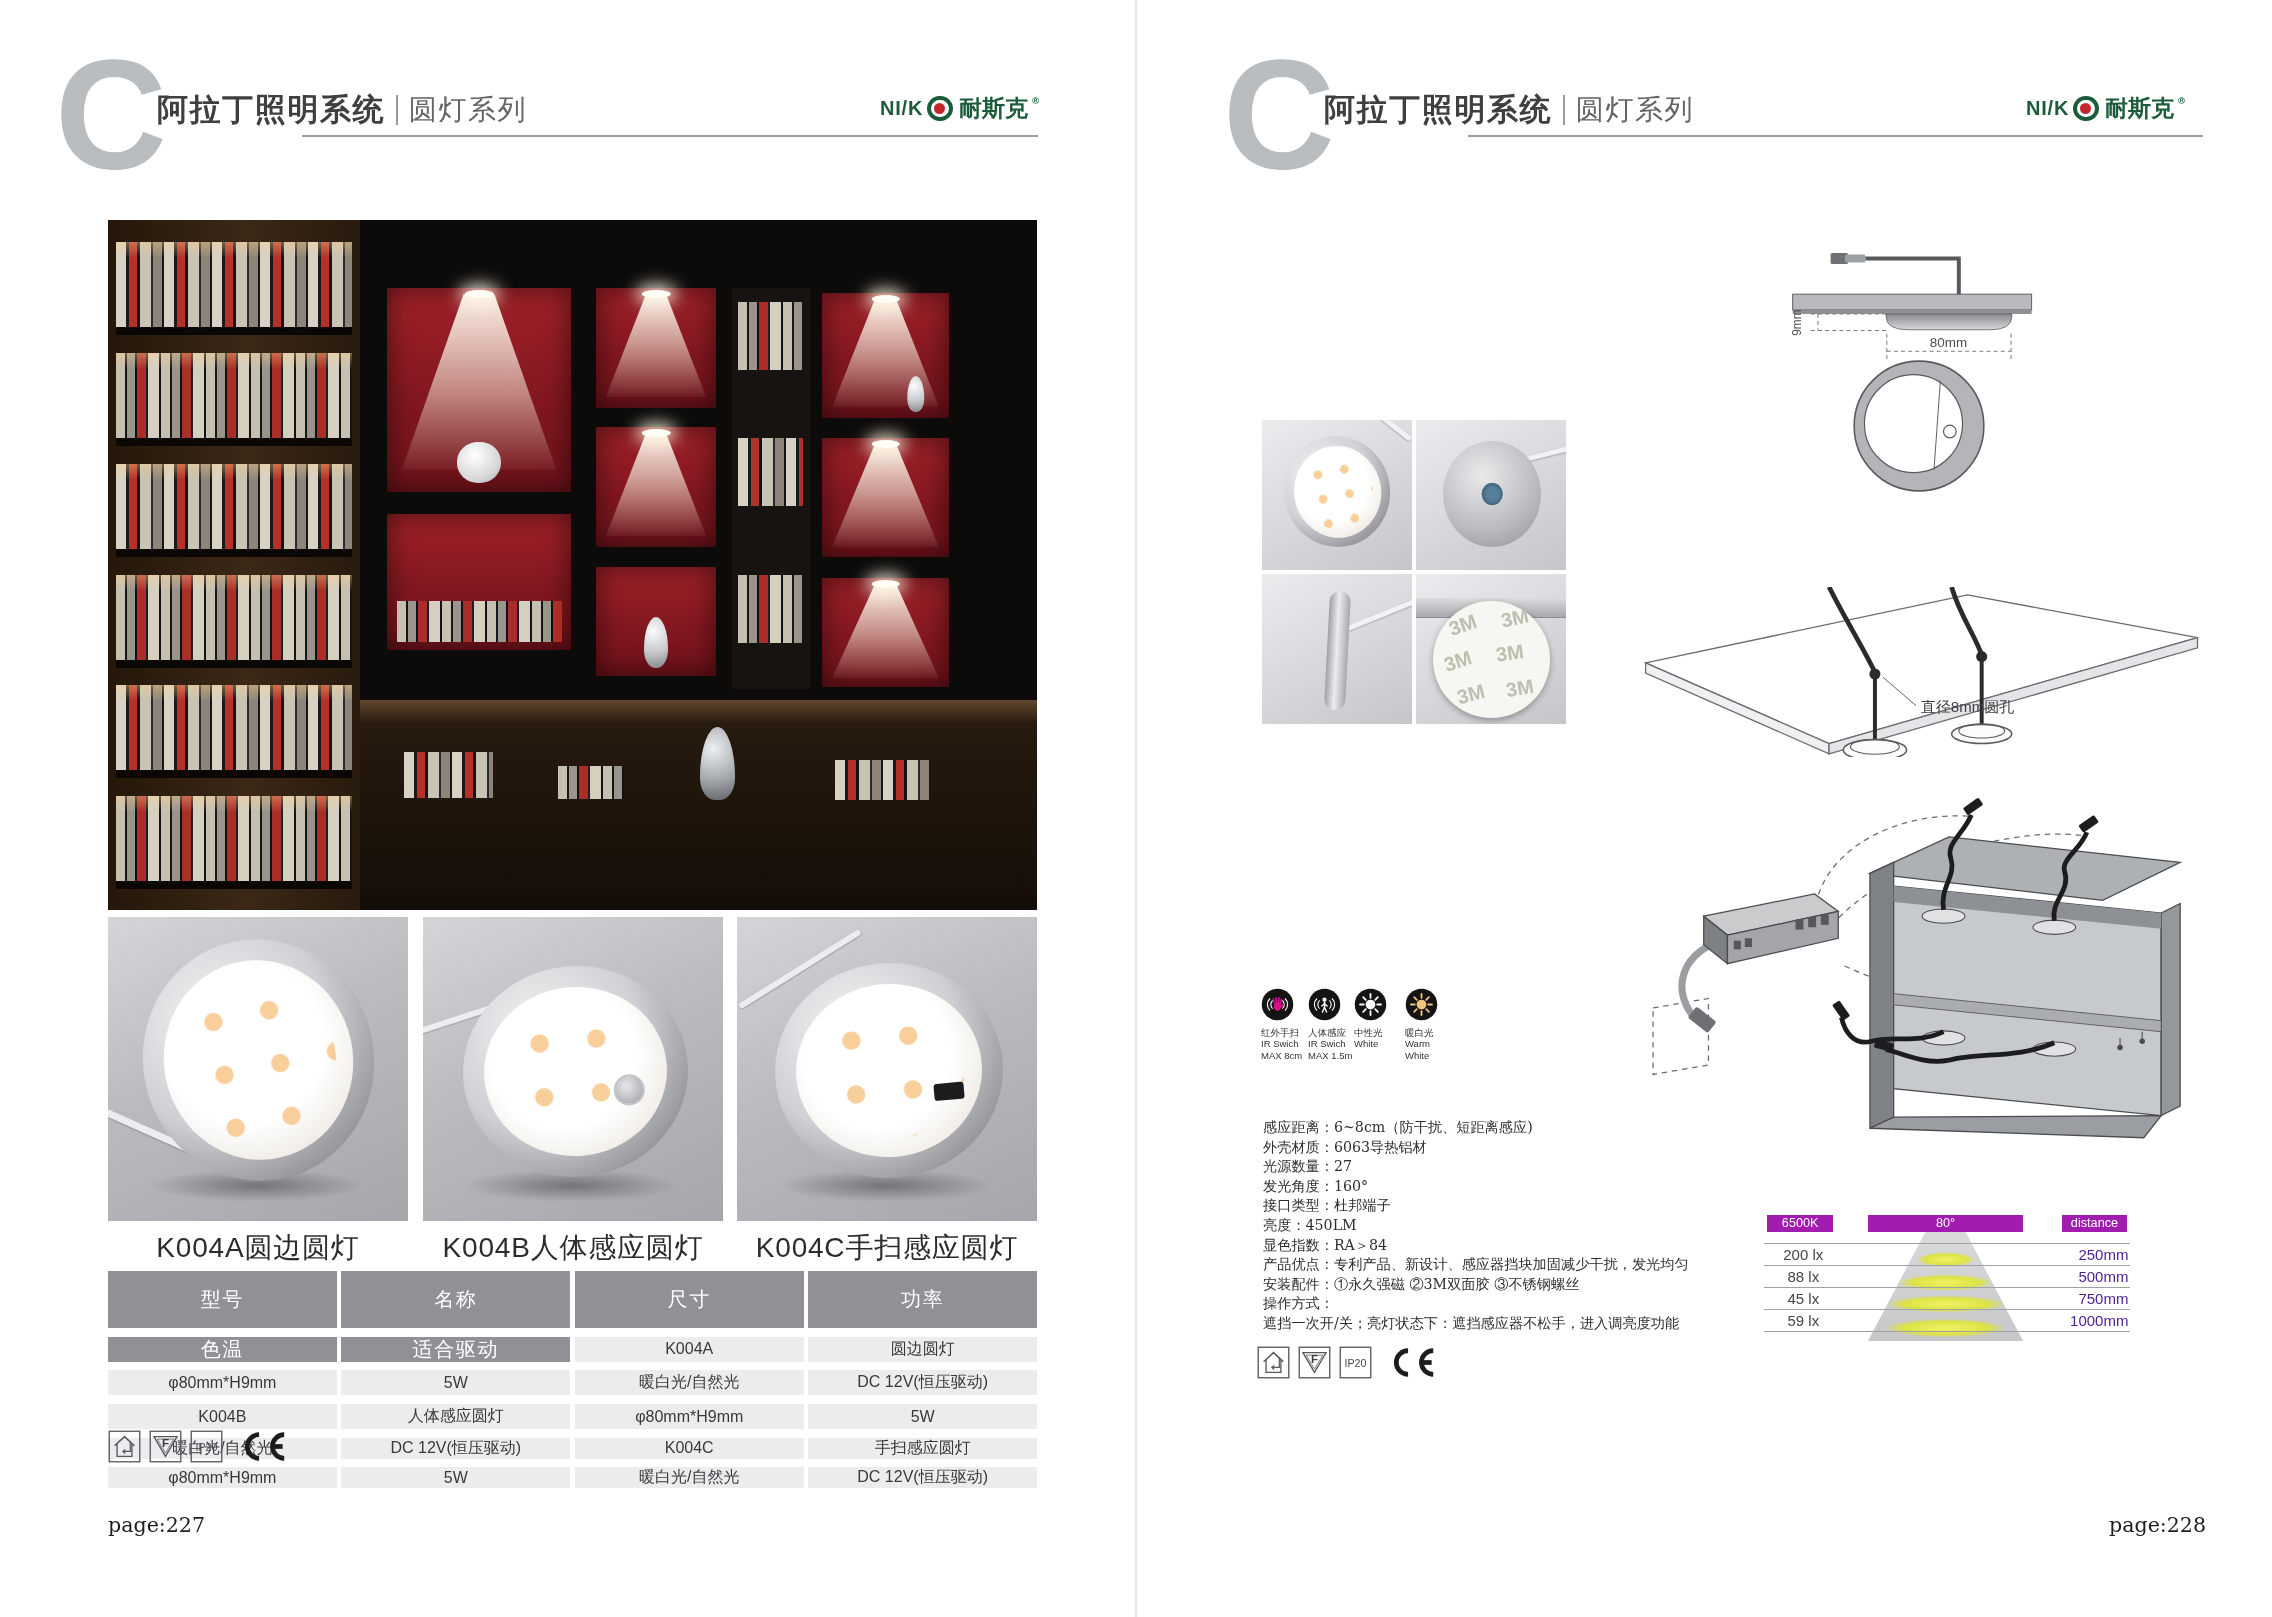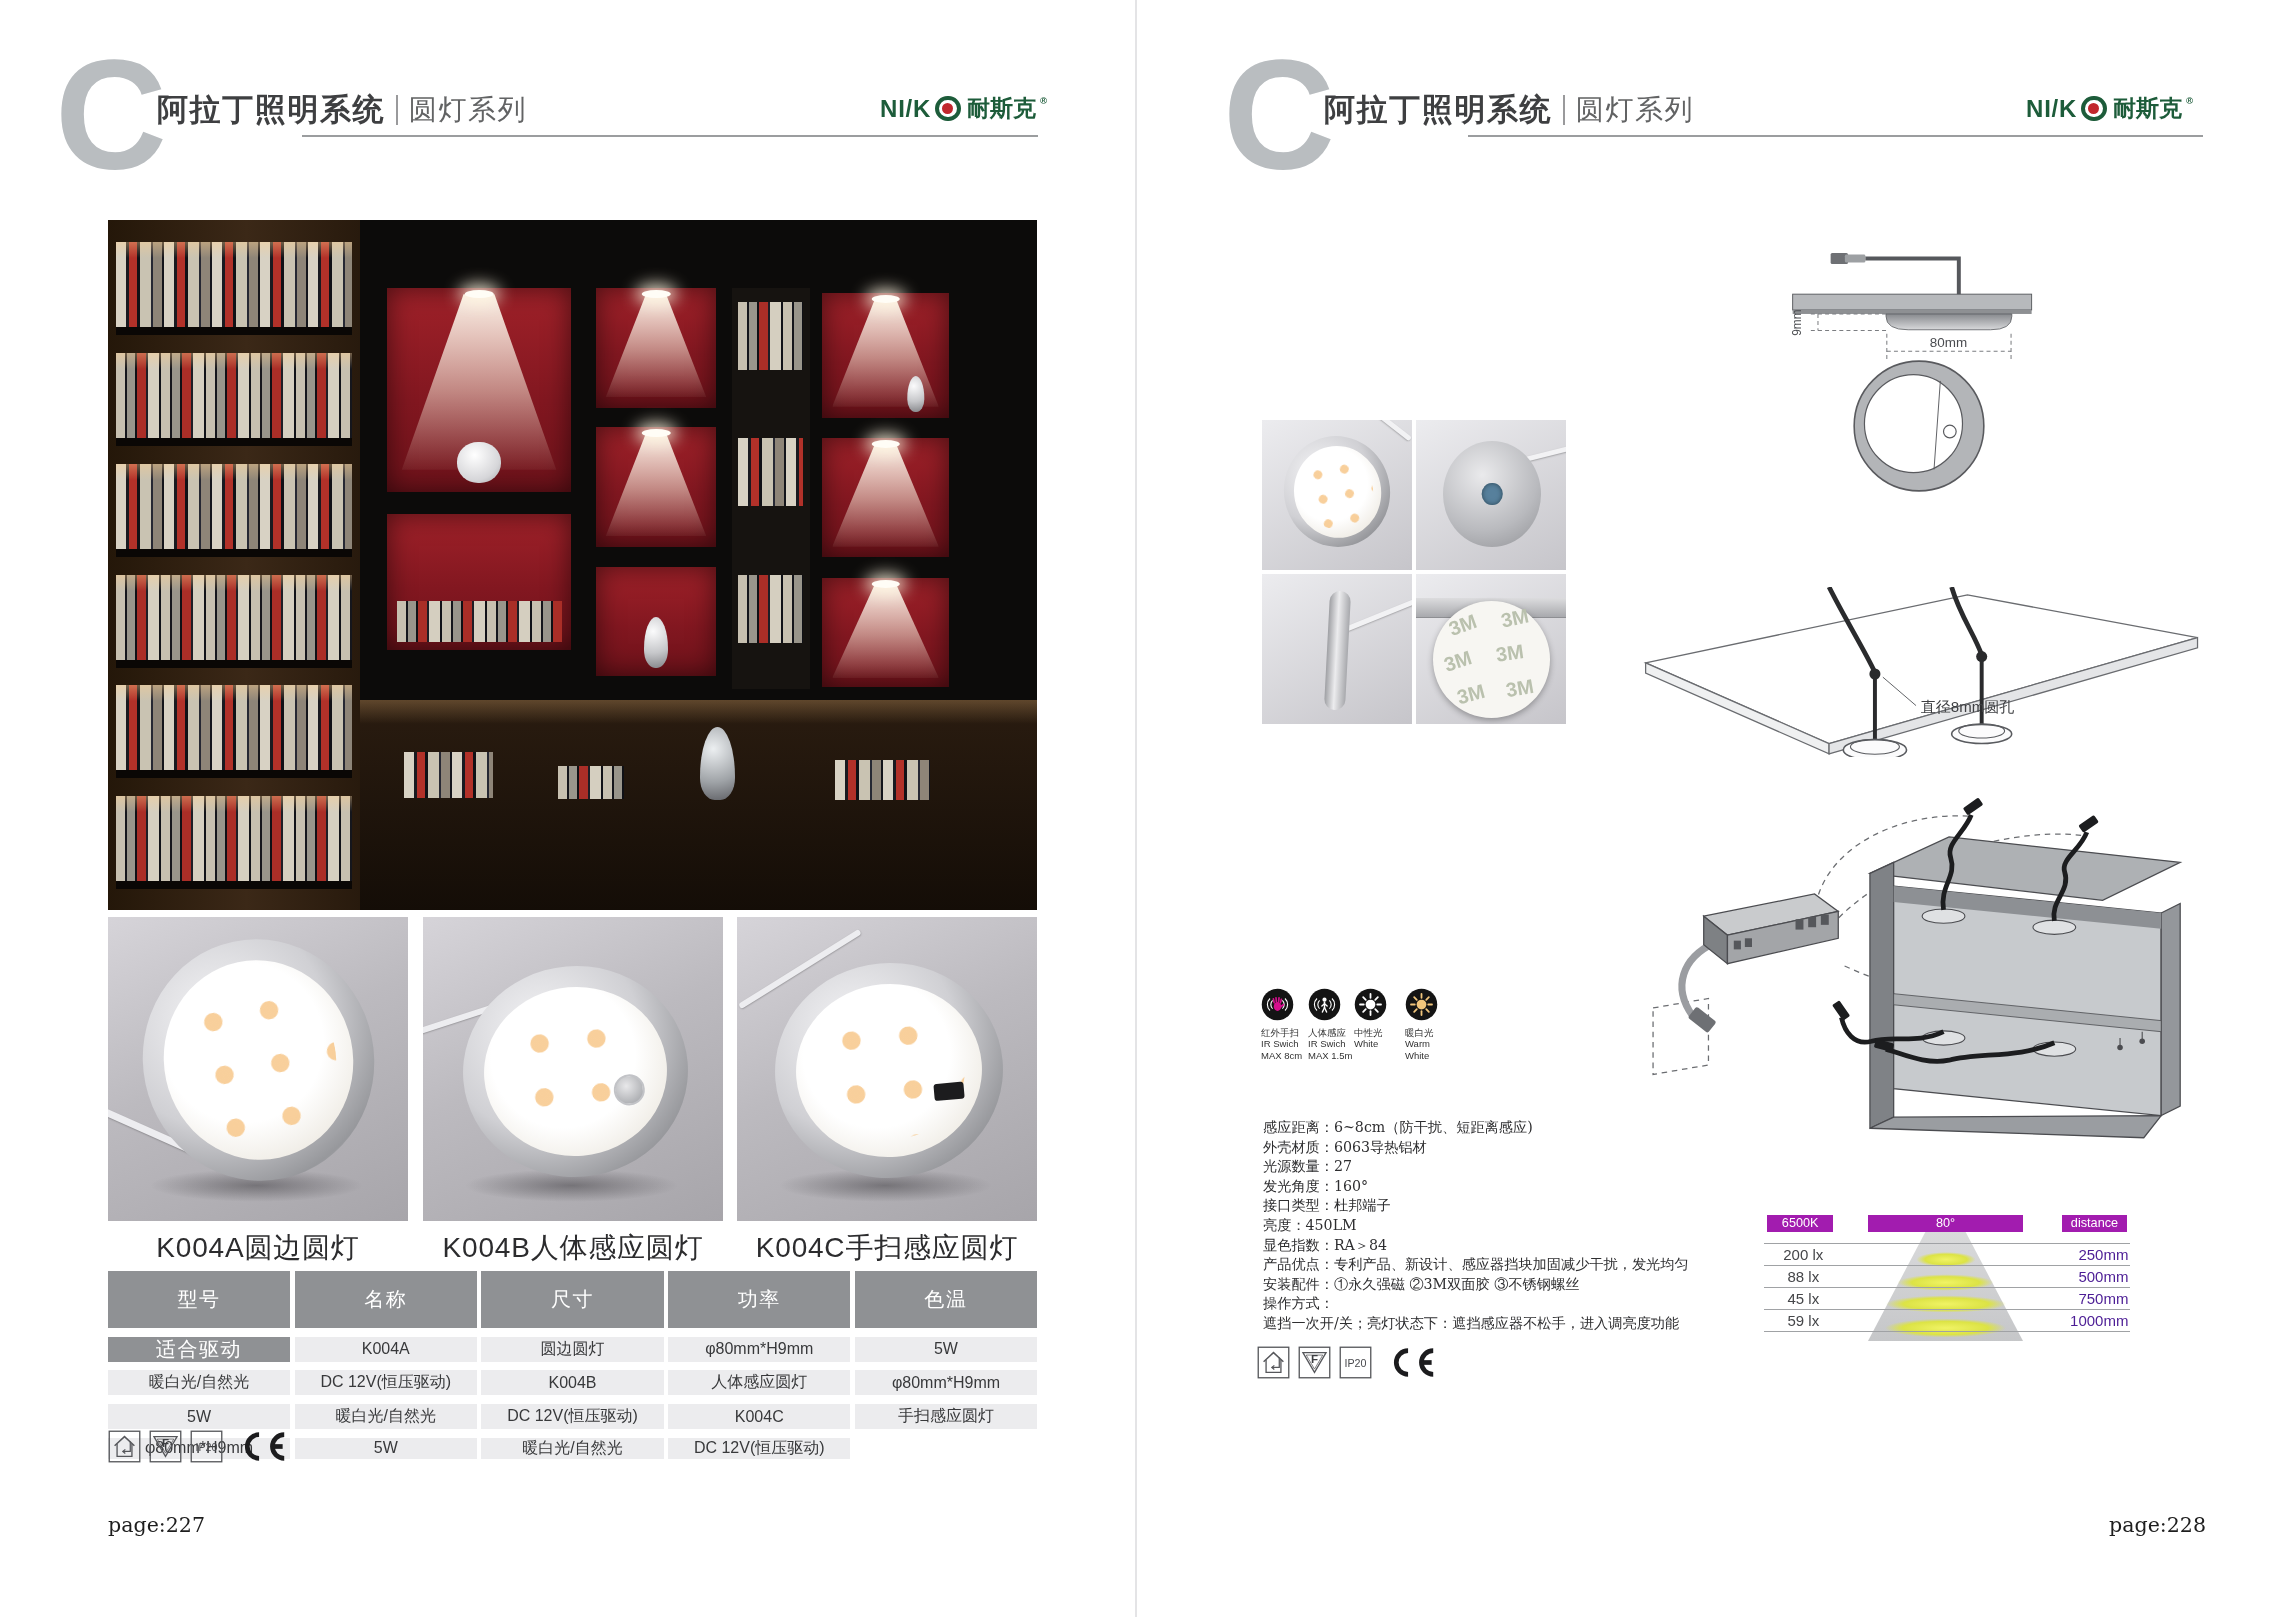--- a/index.html
+++ b/index.html
@@ -8,21 +8,21 @@
   .abs{position:absolute}
 
   
   .c-logo{font-size:155px;line-height:0.78;font-weight:bold;color:#b9bdc0;font-family:"Liberation Sans",sans-serif}
   .hdr{display:flex;align-items:center;white-space:nowrap}
   .hdr-main{font-size:31px;font-weight:bold;color:#3e3f41;letter-spacing:1.6px}
   .hdr-div{width:1.6px;height:30px;background:#9a9a9c;margin:0 11px}
   .hdr-sub{font-size:28px;color:#626364;letter-spacing:1.6px}
   .hdr-line{height:1.6px;background:#9b9d9f}
   .nisko{display:flex;align-items:center;gap:4px;color:#1d5c3a;font-weight:bold;white-space:nowrap}
-  .nl{font-size:24px;letter-spacing:0.8px}
+  .nl{font-size:20px;letter-spacing:0.8px}
   .niskoO{width:17.4px;height:17.4px;border:4px solid #1d5c3a;border-radius:50%;position:relative;display:inline-block}
   .niskoO i{position:absolute;inset:3.2px;background:#c1272d;border-radius:50%}
   .ncn{font-size:23px;margin-left:2.4px}
   .nreg{font-size:9.5px;align-self:flex-start;margin-top:1.6px}
   .pg-divider{background:#e4e4e6}
 
   
   .hero{background:linear-gradient(180deg,#17100a,#241910 55%,#1a1008);overflow:hidden;
         box-shadow:inset 0 0 103px rgba(0,0,0,.6)}
   .wood{background:linear-gradient(90deg,#241709,#3b2817 55%,#281a0d)}
@@ -62,21 +62,21 @@
   .lampC{left:38px;top:46px;width:228px;height:215px;transform:rotate(-5deg)}
   .sensorB{position:absolute;width:27px;height:27px;border-radius:50%;right:24px;bottom:46px;
         background:radial-gradient(circle at 40% 35%,#e8e8ea,#9c9ea2);border:2.4px solid #c2c3c7}
   .switchC{position:absolute;width:30px;height:17.4px;right:20.6px;bottom:52px;background:#1c1c1e;border-radius:3.2px}
   .wire{position:absolute;background:#ededf0;border-radius:4.7px;box-shadow:0 0.8px 1.6px rgba(0,0,0,.25)}
   .lshadow{position:absolute;left:41px;top:252px;width:215px;height:33px;border-radius:50%;
         background:radial-gradient(rgba(30,28,32,.4),rgba(30,28,32,0) 70%)}
   .pcap{font-size:28px;color:#2c2c2e;text-align:center;letter-spacing:0.8px}
 
   
-  .ptable{display:grid;grid-template-columns:repeat(5,1fr);grid-template-rows:57px 25px 25px 25px;
+  .ptable{display:grid;grid-template-columns:repeat(4,1fr);grid-template-rows:57px 25px 25px 25px;
           column-gap:4.7px;row-gap:8.7px}
   .th{background:#8f9194;color:#fff;font-size:20px;display:flex;align-items:center;justify-content:center;letter-spacing:1.6px}
   .td{background:#ececee;color:#38393b;font-size:16px;display:flex;align-items:center;justify-content:center}
 
   
   .certs{display:flex;align-items:center;gap:8px}
   .cicon{width:33px;height:33px;display:block}
   .ceicon{width:52px;height:33px;display:block;margin-left:6.3px}
 
   

